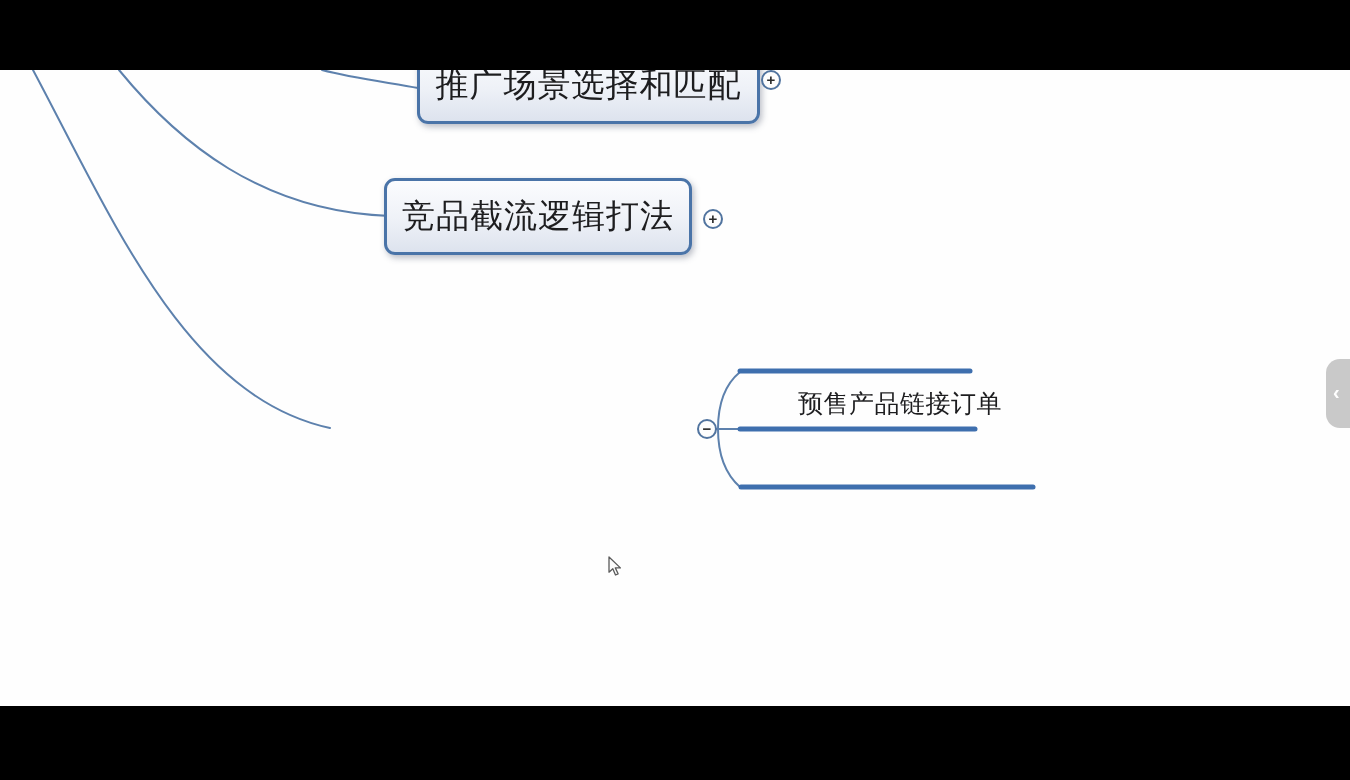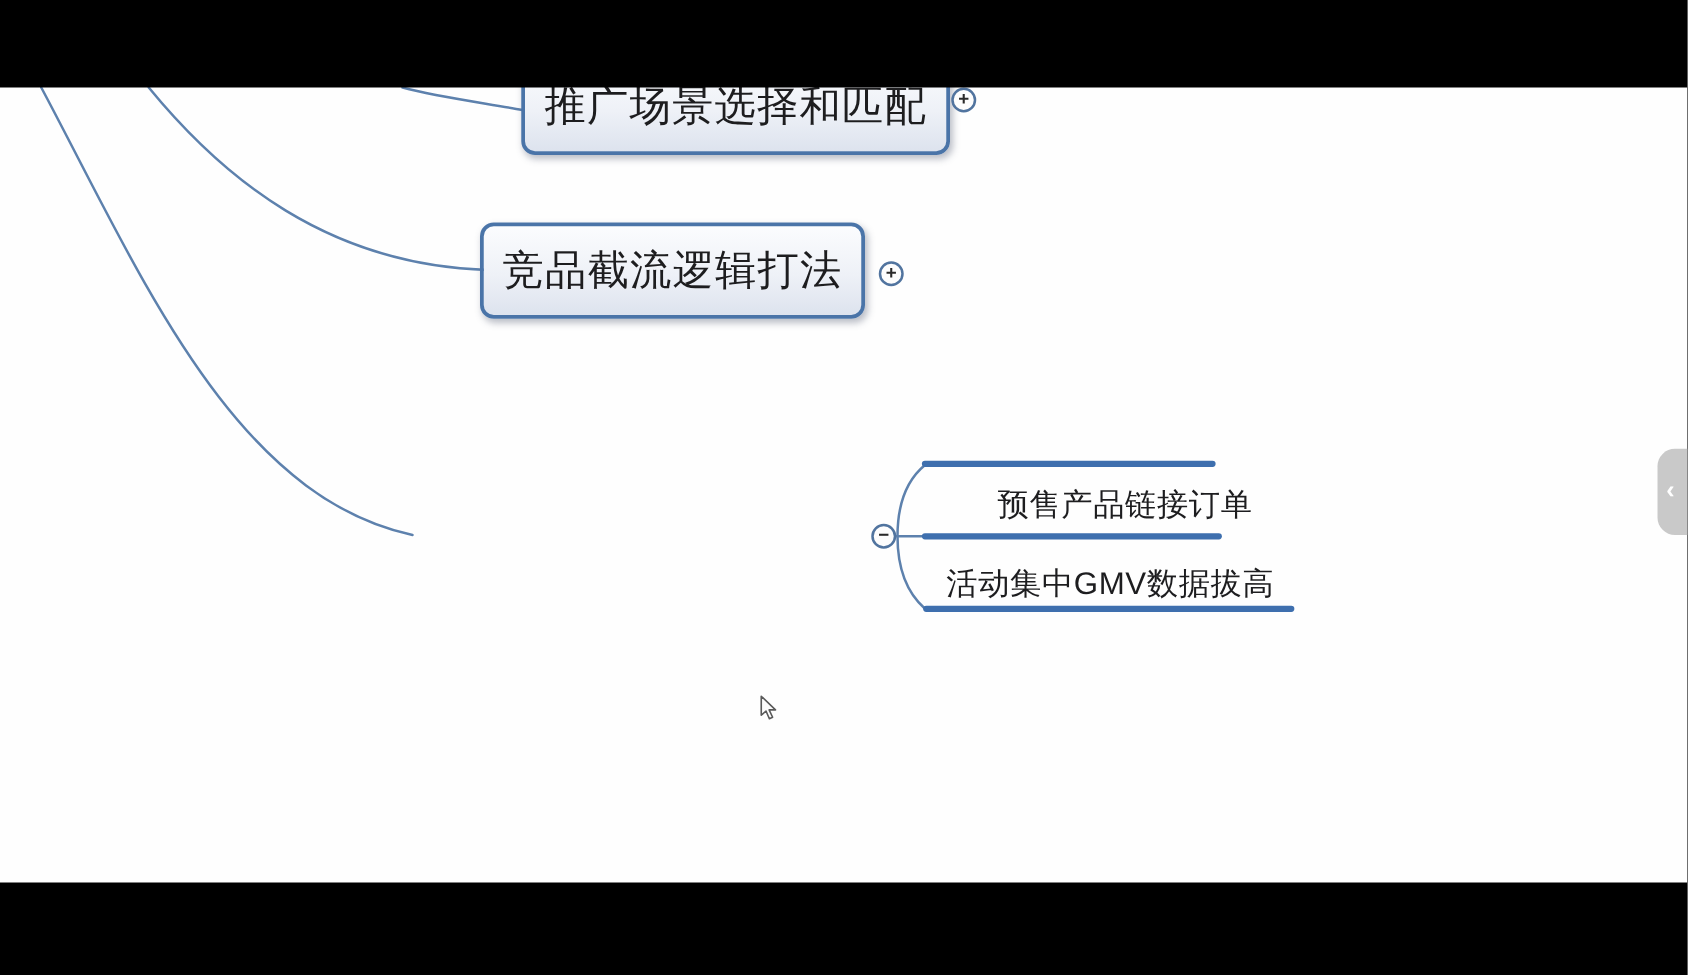--- a/index.html
+++ b/index.html
@@ -91,23 +91,20 @@
   <div class="expand-badge" id="expand-1">
     <span>+</span>
   </div>
   <div class="expand-badge" id="expand-2">
     <span>−</span>
   </div>
 
   <div class="child-topic" id="child-1">
     <span>预售产品链接订单</span>
   </div>
-  <div class="child-topic" id="child-2">
-    <span>活动集中GMV数据拔高</span>
-  </div>
 
   <div class="side-tab">
     <span>‹</span>
   </div>
 
   <div class="mouse-cursor">
     <svg width="15" height="21" viewBox="0 0 15 21">
       <path d="M1 1 L1 16.2 L4.8 12.8 L7.5 19 L10.1 17.8 L7.3 11.9 L12.4 11.9 Z" fill="#fcfcfc" stroke="#5a5a5a" stroke-width="1.3" stroke-linejoin="round"></path>
     </svg>
   </div>

